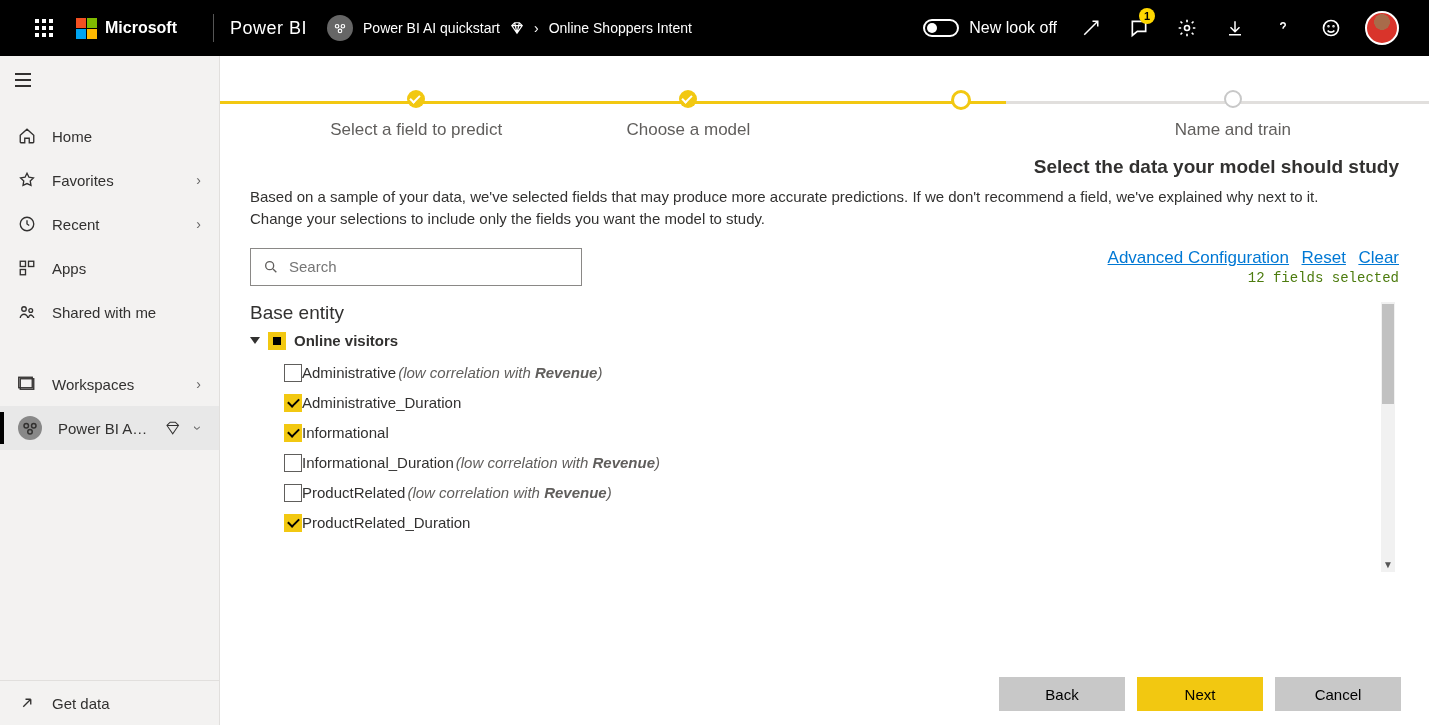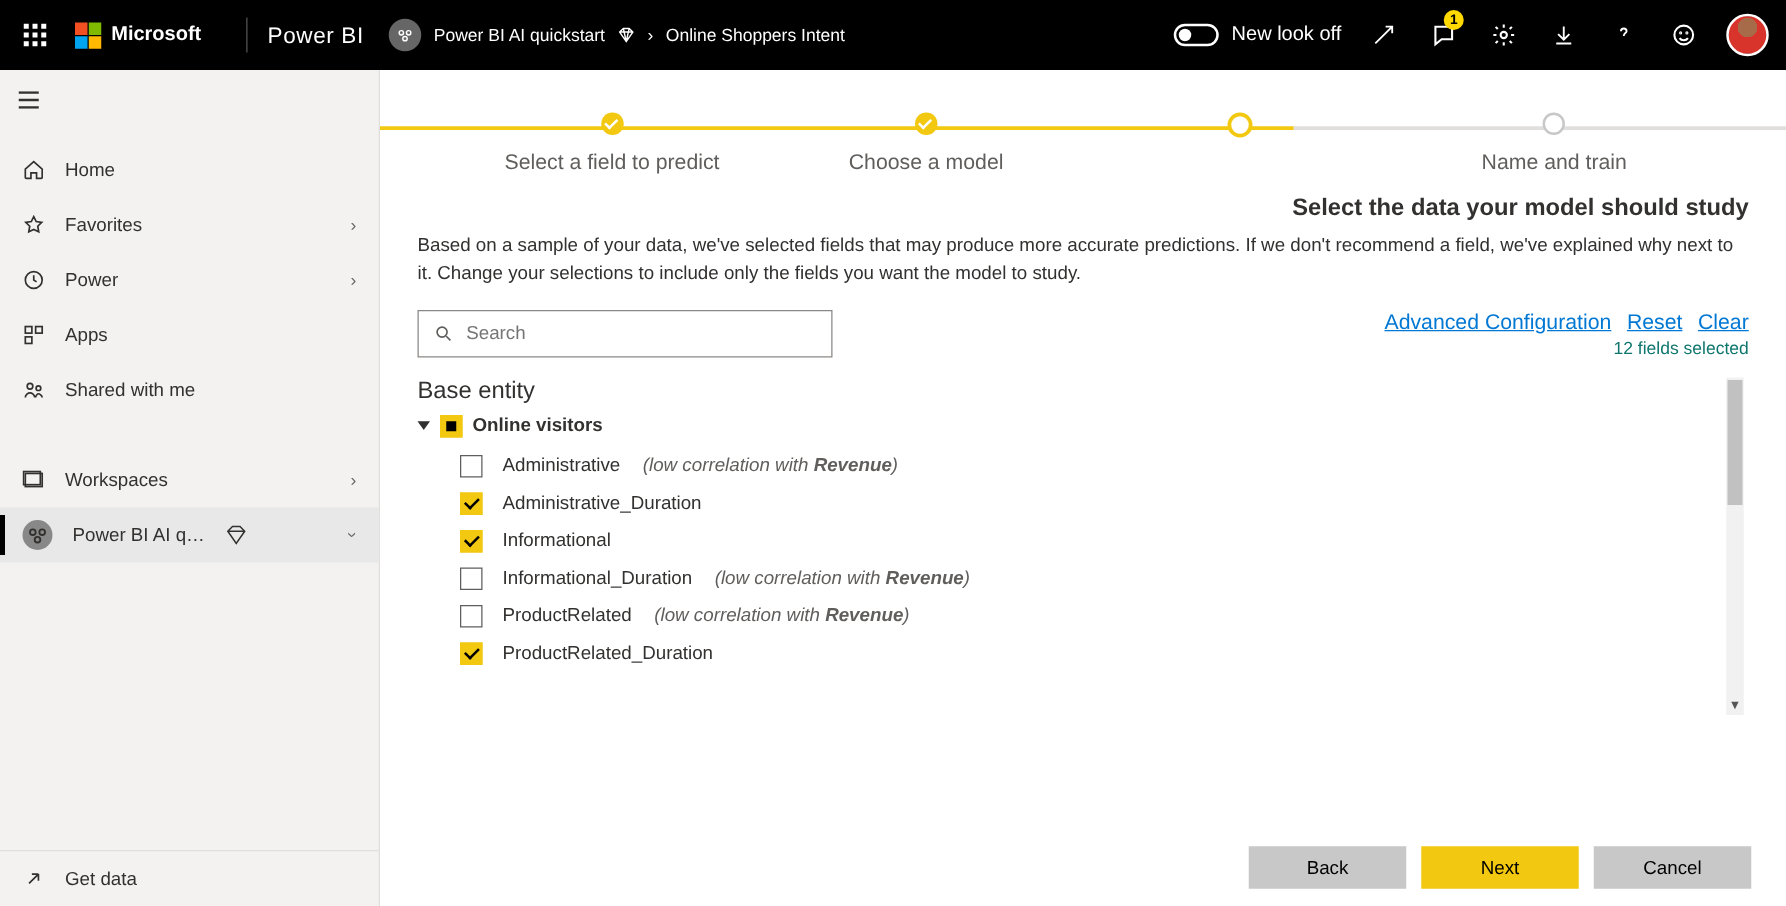--- a/index.html
+++ b/index.html
@@ -1,19 +1,19 @@
 <!DOCTYPE html>
 <html><head>
 <meta charset="utf-8">
 <style>
   * { box-sizing: border-box; margin: 0; padding: 0; font-family: "Segoe UI", -apple-system, sans-serif; }
   body { width: 1429px; height: 725px; overflow: hidden; background: #fff; color: #323130; }
 
   
-  .topbar { height: 56px; background: #000; color: #fff; display: flex; align-items: center; padding: 0 4px; }
+  .topbar { height: 56px; background: #000; color: #fff; display: flex; align-items: center; padding: 0 20px; }
   .topbar .waffle { width: 48px; height: 56px; display:flex; align-items:center; justify-content:center; cursor:pointer; }
   .waffle-dots { display:grid; grid-template-columns:repeat(3,4px); grid-gap:3px; }
   .waffle-dots span { width:4px; height:4px; background:#fff; }
   .mslogo { display:flex; align-items:center; gap:8px; margin-left:8px; margin-right:20px; }
   .mslogo-squares { display:grid; grid-template-columns:10px 10px; grid-template-rows:10px 10px; gap:1px; }
   .mslogo-squares span:nth-child(1){background:#f25022;} .mslogo-squares span:nth-child(2){background:#7fba00;}
   .mslogo-squares span:nth-child(3){background:#00a4ef;} .mslogo-squares span:nth-child(4){background:#ffb900;}
   .mslogo-text { font-size:16px; font-weight:600; }
   .vdiv { width:1px; height:28px; background:#555; margin:0 16px; }
   .brand { font-size:18px; font-weight:300; letter-spacing:0.5px; }
@@ -25,21 +25,21 @@
   .switch { width:36px; height:18px; border:2px solid #fff; border-radius:10px; position:relative; }
   .switch::after { content:""; position:absolute; left:2px; top:2px; width:10px; height:10px; border-radius:50%; background:#fff; }
   .topicons { display:flex; align-items:center; }
   .topicons .ib { width:48px; height:56px; display:flex; align-items:center; justify-content:center; cursor:pointer; position:relative; }
   .topicons svg { stroke:#fff; fill:none; }
   .notif-badge { position:absolute; top:8px; right:8px; background:#ffd800; color:#000; font-size:11px; width:16px; height:16px; border-radius:50%; display:flex; align-items:center; justify-content:center; font-weight:600;}
   .avatar { width:34px; height:34px; border-radius:50%; background:radial-gradient(circle at 50% 30%, #a86b4a 0 30%, #d9342b 31% 100%); margin:0 10px; border:2px solid #fff;}
 
   
   .main { display:flex; height:calc(725px - 56px); }
-  .leftnav { width:304px; background:#f3f2f1; border-right:1px solid #e1dfdd; display:flex; flex-direction:column; padding-top:4px; position:relative;}
+  .leftnav { width:220px; background:#f3f2f1; border-right:1px solid #e1dfdd; display:flex; flex-direction:column; padding-top:4px; position:relative;}
   .nav-toggle { height:40px; display:flex; align-items:center; padding-left:14px; cursor:pointer;}
   .nav-item { height:44px; display:flex; align-items:center; padding:0 18px; gap:16px; font-size:15px; color:#323130; cursor:pointer; position:relative;}
   .nav-item .chev { margin-left:auto; color:#666; font-size:14px;}
   .nav-item svg { stroke:#323130; fill:none; width:18px; height:18px; }
   .nav-gap { height:14px; }
   .nav-item.active { background:#e8e8e8; }
   .nav-item.active::before { content:""; position:absolute; left:0; top:6px; bottom:6px; width:4px; background:#000; }
   .nav-bottom { margin-top:auto; border-top:1px solid #e1dfdd; }
   .ws-badge { width:24px; height:24px; border-radius:50%; background:#888; display:flex; align-items:center; justify-content:center; color:#fff; font-size:10px; flex-shrink:0;}
 
@@ -58,33 +58,33 @@
   .seg.y { background:#f2c811; } .seg.g { background:#e1dfdd; }
 
   .body { padding:10px 30px 0 30px; overflow:hidden; flex:1; display:flex; flex-direction:column;}
   .title { font-size:19px; font-weight:600; margin-bottom:8px;text-align:right;}
   .desc  { font-size:15px; color:#323130; line-height:1.45; max-width:1110px; margin-bottom:18px;}
   .toolbar { display:flex; align-items:flex-start; margin-bottom:16px;}
   .search { width:332px; height:38px; border:1px solid #8a8886; display:flex; align-items:center; padding:0 12px; gap:10px; font-size:15px; color:#605e5c;}
   .search input { border:none; outline:none; flex:1; font-size:15px; background:transparent;}
   .rightlinks { margin-left:auto; text-align:right; }
   .rightlinks a { color:#0078d4; text-decoration:underline; font-size:17px; margin-left:8px; cursor:pointer;}
-  .rightlinks .count { font-size:14px; color:#0f766e; margin-top:2px;}
+  .rightlinks .count { font-size:14px; color:#4d7c0f; margin-top:2px;font-family:Liberation Mono, monospace;}
 
   .entity-area { position:relative; }
   .entity-title { font-size:19px; font-weight:400; margin-bottom:8px;}
   .entity-row { display:flex; align-items:center; gap:8px; font-size:15px; font-weight:600; margin-bottom:8px; cursor:pointer;}
   .tri { width:0; height:0; border-left:5px solid transparent; border-right:5px solid transparent; border-top:7px solid #323130; transform:rotate(0deg);}
   .cb { width:18px; height:18px; border:1px solid #605e5c; display:inline-flex; align-items:center; justify-content:center; flex-shrink:0; background:#fff;}
   .cb.indet { background:#f2c811; border-color:#f2c811;}
   .cb.indet::after { content:""; width:8px; height:8px; background:#000;}
   .cb.checked { background:#f2c811; border-color:#f2c811;}
   .cb.checked::after { content:""; width:5px; height:9px; border-right:2px solid #000; border-bottom:2px solid #000; transform:rotate(45deg); margin-top:-2px;}
   .fields { margin-left:34px; }
-  .field { display:flex; align-items:center; gap:16px; padding:6px 0; font-size:15px;}
+  .field { display:flex; align-items:center; gap:0; padding:6px 0; font-size:15px;}
   .field .reason { font-style:italic; color:#605e5c; margin-left:2px;}
   .field .reason b { font-style:italic; }
 
   .vscroll { position:absolute; right:4px; top:0; width:14px; height:270px; background:#f1f1f1;}
   .vscroll .thumb { position:absolute; left:1px; right:1px; top:2px; height:100px; background:#c1c1c1;}
   .vscroll .arr { position:absolute; left:0; right:0; height:14px; display:flex; align-items:center; justify-content:center; font-size:10px; color:#555;}
   .vscroll .arr.t{top:0;} .vscroll .arr.b{bottom:0;}
 
   .footer { height:62px; border-top:0; display:flex; align-items:center; justify-content:flex-end; gap:12px; padding-right:28px;}
   .btn { width:126px; height:34px; font-size:15px; display:flex; align-items:center; justify-content:center; cursor:pointer; border:none;}
@@ -198,21 +198,21 @@
           <path d="M12 3l2.6 5.3 5.9.9-4.2 4.1 1 5.9L12 16.8 6.7 19.2l1-5.9L3.5 9.2l5.9-.9z"></path>
         </svg>
       <span>Favorites</span>
       <span class="chev">›</span>
     </div>
     <div class="nav-item">
       <svg viewBox="0 0 24 24" stroke-width="1.8">
           <circle cx="12" cy="12" r="9"></circle>
           <path d="M12 7v5l3 2"></path>
         </svg>
-      <span>Power</span>
+      <span>Recent</span>
       <span class="chev">›</span>
     </div>
     <div class="nav-item">
       <svg viewBox="0 0 24 24" stroke-width="1.8">
           <rect x="3" y="3" width="7" height="7"></rect>
           <rect x="14" y="3" width="7" height="7"></rect>
           <rect x="3" y="14" width="7" height="7"></rect>
         </svg>
       <span>Apps</span>
     </div>

